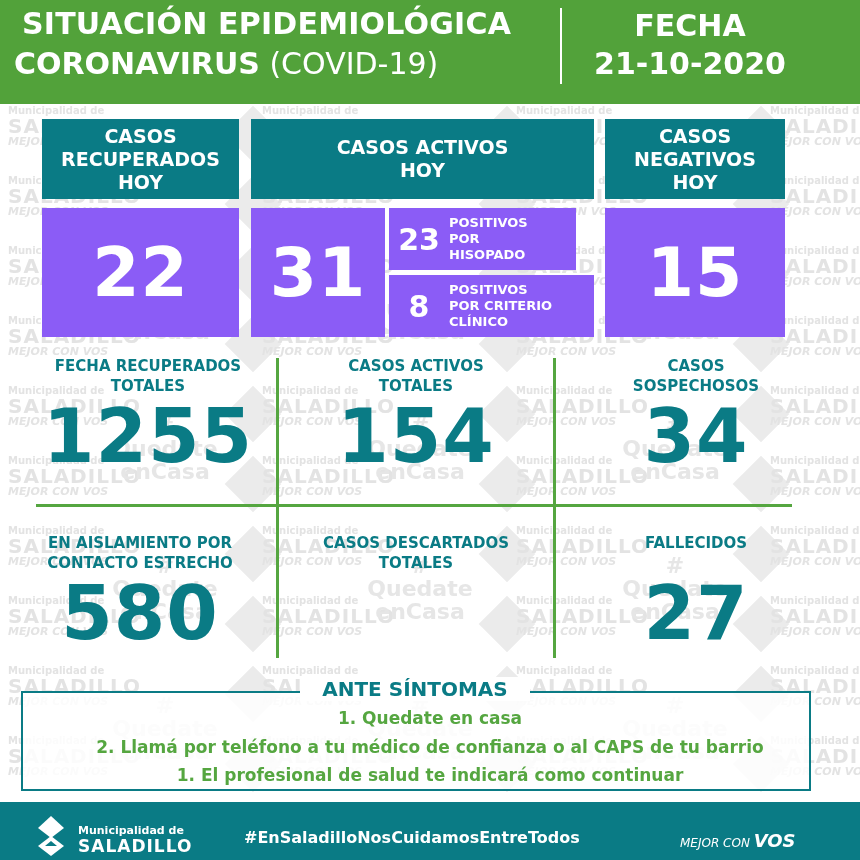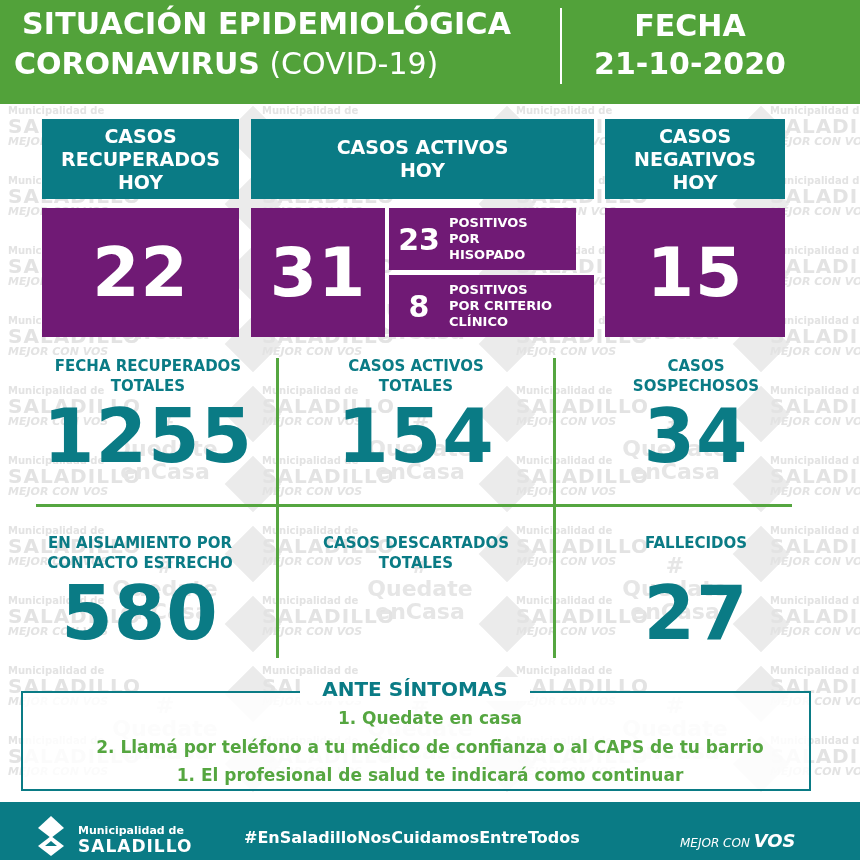--- a/index.html
+++ b/index.html
@@ -19,21 +19,21 @@
   .header { position: absolute; left: 0; top: 0; width: 860px; height: 104px; background: #52a23a; z-index: 2; }
   .header .title1 { position: absolute; left: 14px; top: 6px; color: #fff; font-weight: bold; font-size: 30px; letter-spacing: 0.2px; margin-left: 8px; }
   .header .title2 { position: absolute; left: 14px; top: 46px; color: #fff; font-size: 30px; }
   .header .title2 b { font-weight: bold; }
   .header .title2 span.light { font-weight: normal; }
   .header .divider { position: absolute; left: 560px; top: 8px; width: 2px; height: 76px; background: #ffffff; }
   .header .fecha-label { position: absolute; left: 580px; top: 8px; width: 220px; text-align: center; color: #fff; font-weight: bold; font-size: 30px; }
   .header .fecha-value { position: absolute; left: 580px; top: 46px; width: 220px; text-align: center; color: #fff; font-weight: bold; font-size: 30px; }
 
   .teal { background: #0a7b85; }
-  .gray { background: #701a75; }
+  .gray { background: #8b5cf6; }
   .box { position: absolute; z-index: 2; color: #fff; font-weight: bold; text-align: center; display: flex; align-items: center; justify-content: center; }
   .box-head { font-size: 19px; line-height: 23px; flex-direction: column; }
   .bignum { font-size: 68px; letter-spacing: 1px; }
   .sub { justify-content: flex-start; }
   .sub .n { font-size: 30px; width: 60px; text-align: center; }
   .sub .t { font-size: 13px; line-height: 16px; text-align: left; }
 
   
   .grid-line { position: absolute; background: #55a640; z-index: 2; }
   .stat { position: absolute; z-index: 2; text-align: center; color: #0a7b85; font-weight: bold; }

